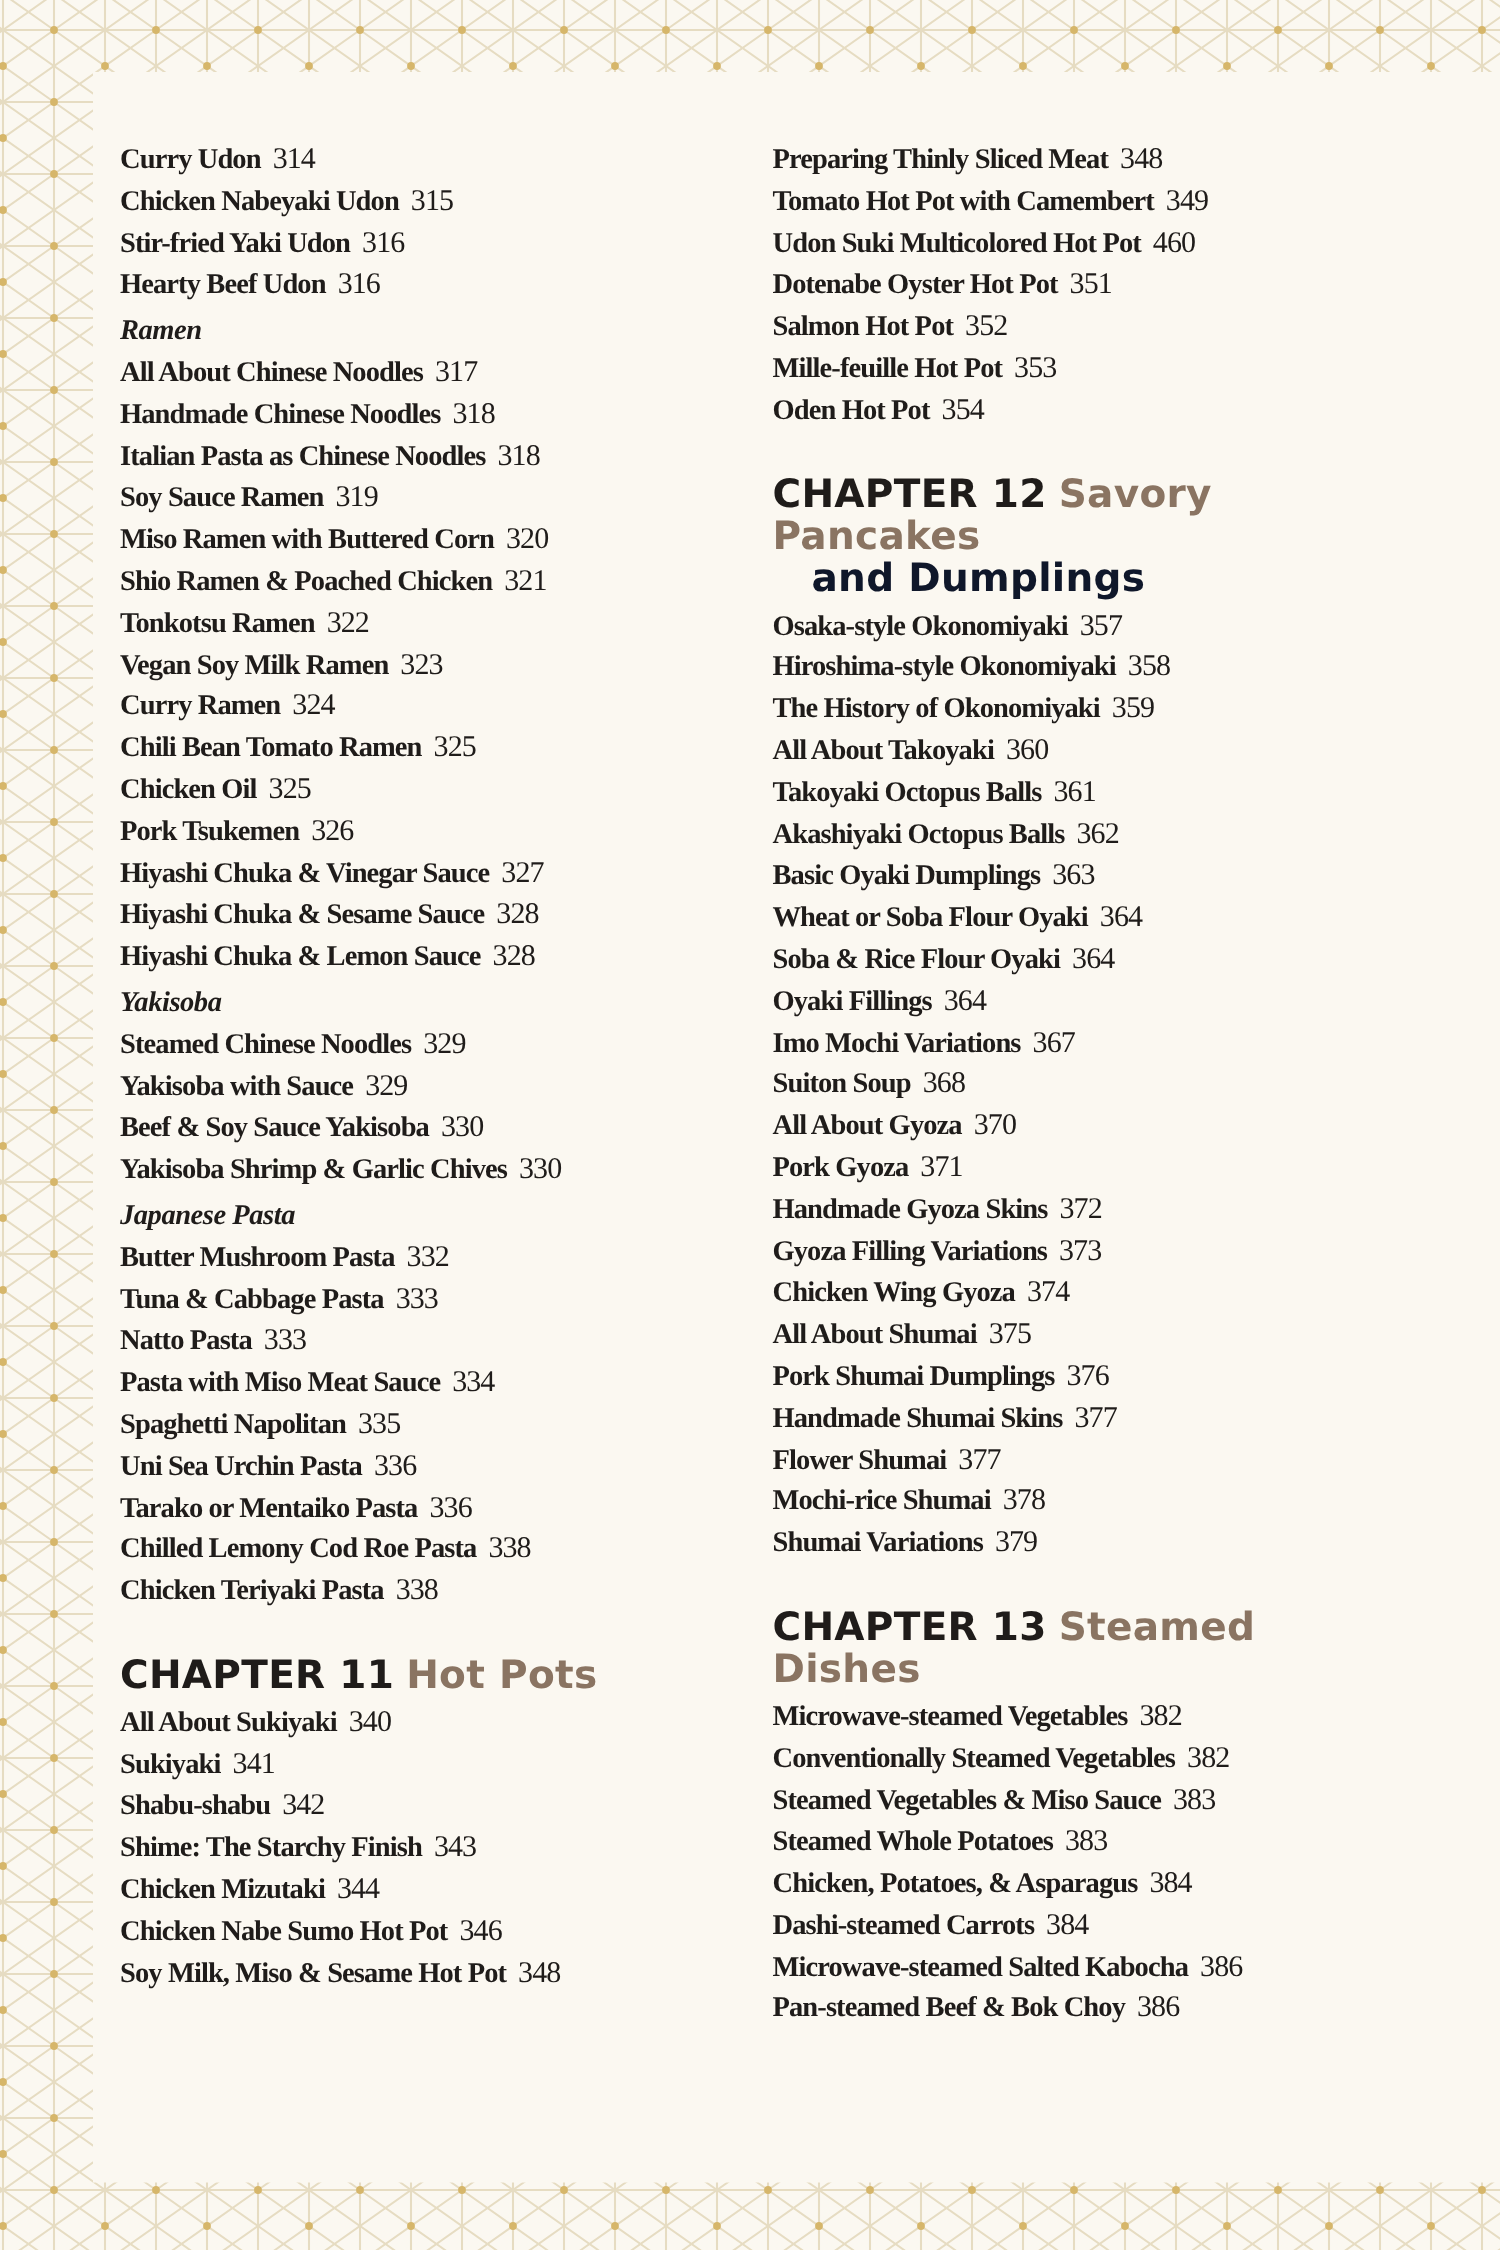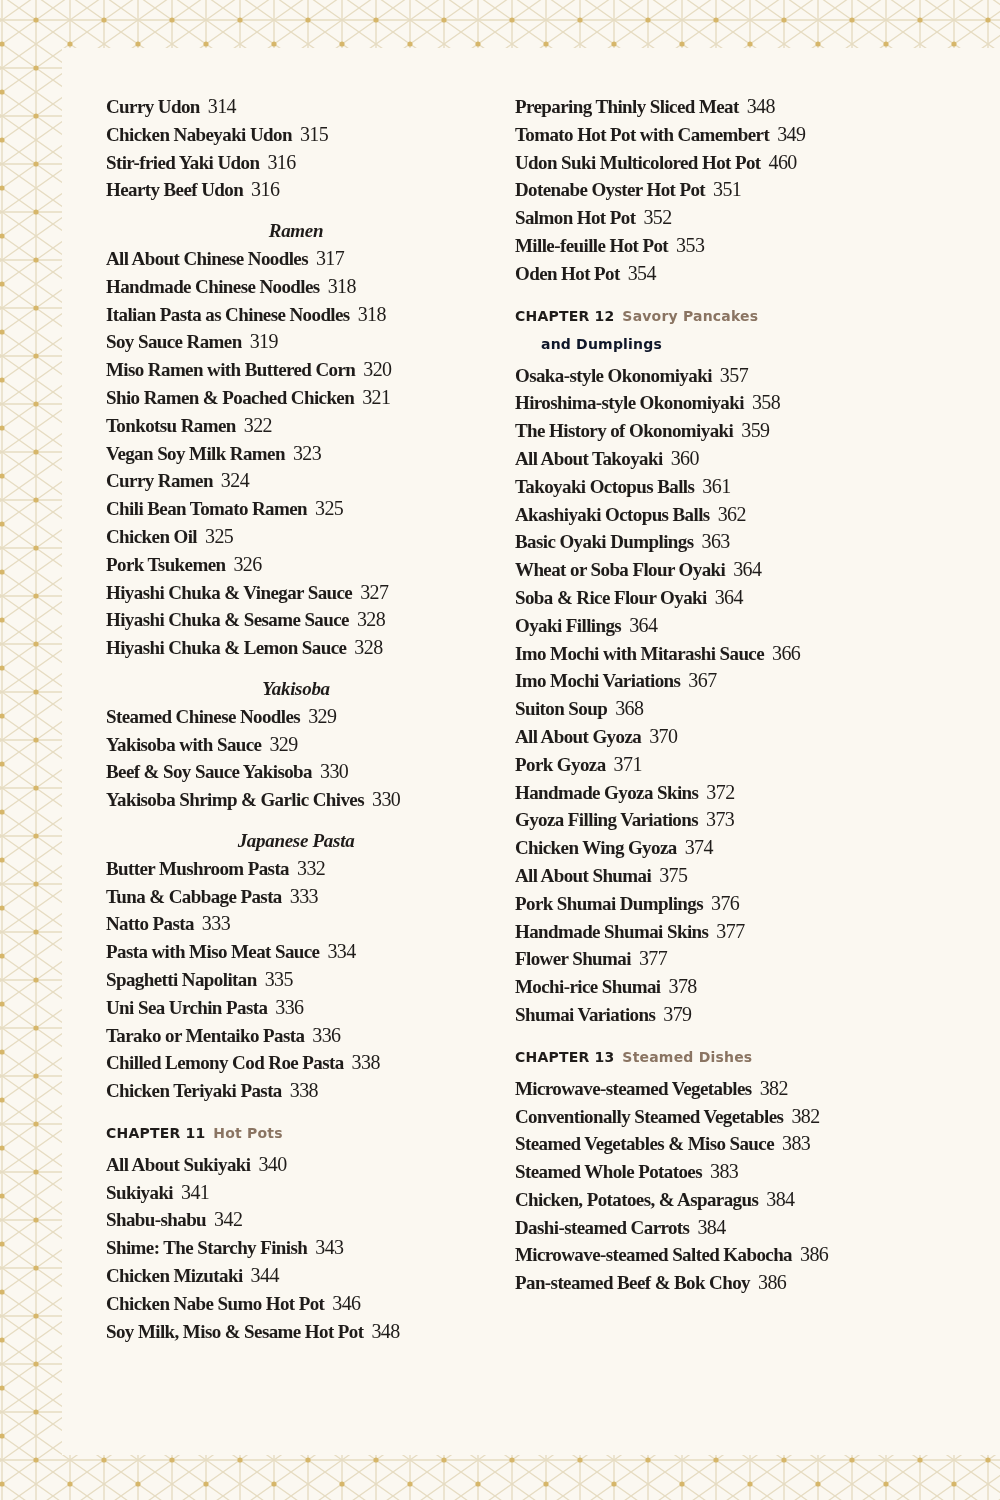--- a/index.html
+++ b/index.html
@@ -13,39 +13,38 @@
   }
   .page {
     position: absolute; left: 62px; top: 48px; width: 938px; height: 1407px;
     background: #fbf8f1; z-index: 1;
   }
   .col {
     position: absolute; top: 93px;
     font-family: "DejaVu Serif", "Liberation Serif", serif;
     color: #1f1c1a;
   }
-  .col-left { left: 106px; width: 380px; }
+  .col-left { left: 80px; width: 380px; }
   .col-right { left: 515px; width: 400px; }
   .entry {
     font-size: 19px; line-height: 27.8px; height: 27.8px;
     letter-spacing: -0.6px; white-space: nowrap;
     font-family: "Liberation Serif", "DejaVu Serif", serif;
     font-weight: bold;
   }
   .entry .pg { margin-left: 8px; font-weight: normal; font-size: 20px; }
   .subhead {
     font-family: "Liberation Serif", serif; font-style: italic; font-weight: bold;
-    font-size: 19px; line-height: 27.8px; height: 27.8px; margin-top: 13px;
+    font-size: 19px; line-height: 27.8px; height: 27.8px; margin-top: 3px;
     letter-spacing: -0.3px;
-    text-align: center;
   }
   .chapter {
     font-family: "DejaVu Sans", "Liberation Sans", sans-serif;
-    font-weight: bold; font-size: 14px; line-height: 28px;
-    margin-top: 14px; margin-bottom: 4px; letter-spacing: 0.2px;
+    font-weight: bold; font-size: 26px; line-height: 28px;
+    margin-top: 28px; margin-bottom: 4px; letter-spacing: 0.2px;
   }
   .chapter .num { color: #1f1c1a; }
   .chapter .title { color: #8a7462; margin-left: 8px; }
   .chapter .title2 { display: block; padding-left: 26px; color: #0f172a; }
 </style>
 </head>
 <body>
 
 <svg class="pattern" xmlns="http://www.w3.org/2000/svg" width="1000" height="1500">
   <defs>
@@ -161,21 +160,20 @@
     <div class="entry"><span>Osaka-style Okonomiyaki</span><span class="pg">357</span></div>
     <div class="entry"><span>Hiroshima-style Okonomiyaki</span><span class="pg">358</span></div>
     <div class="entry"><span>The History of Okonomiyaki</span><span class="pg">359</span></div>
     <div class="entry"><span>All About Takoyaki</span><span class="pg">360</span></div>
     <div class="entry"><span>Takoyaki Octopus Balls</span><span class="pg">361</span></div>
     <div class="entry"><span>Akashiyaki Octopus Balls</span><span class="pg">362</span></div>
     <div class="entry"><span>Basic Oyaki Dumplings</span><span class="pg">363</span></div>
     <div class="entry"><span>Wheat or Soba Flour Oyaki</span><span class="pg">364</span></div>
     <div class="entry"><span>Soba &amp; Rice Flour Oyaki</span><span class="pg">364</span></div>
     <div class="entry"><span>Oyaki Fillings</span><span class="pg">364</span></div>
-    <div class="entry"><span>Imo Mochi with Mitarashi Sauce</span><span class="pg">366</span></div>
     <div class="entry"><span>Imo Mochi Variations</span><span class="pg">367</span></div>
     <div class="entry"><span>Suiton Soup</span><span class="pg">368</span></div>
     <div class="entry"><span>All About Gyoza</span><span class="pg">370</span></div>
     <div class="entry"><span>Pork Gyoza</span><span class="pg">371</span></div>
     <div class="entry"><span>Handmade Gyoza Skins</span><span class="pg">372</span></div>
     <div class="entry"><span>Gyoza Filling Variations</span><span class="pg">373</span></div>
     <div class="entry"><span>Chicken Wing Gyoza</span><span class="pg">374</span></div>
     <div class="entry"><span>All About Shumai</span><span class="pg">375</span></div>
     <div class="entry"><span>Pork Shumai Dumplings</span><span class="pg">376</span></div>
     <div class="entry"><span>Handmade Shumai Skins</span><span class="pg">377</span></div>

